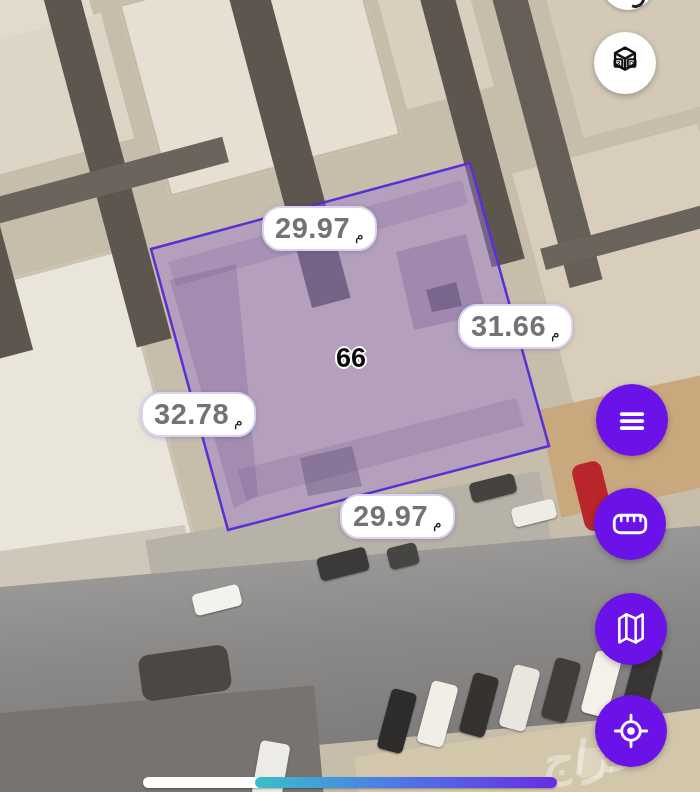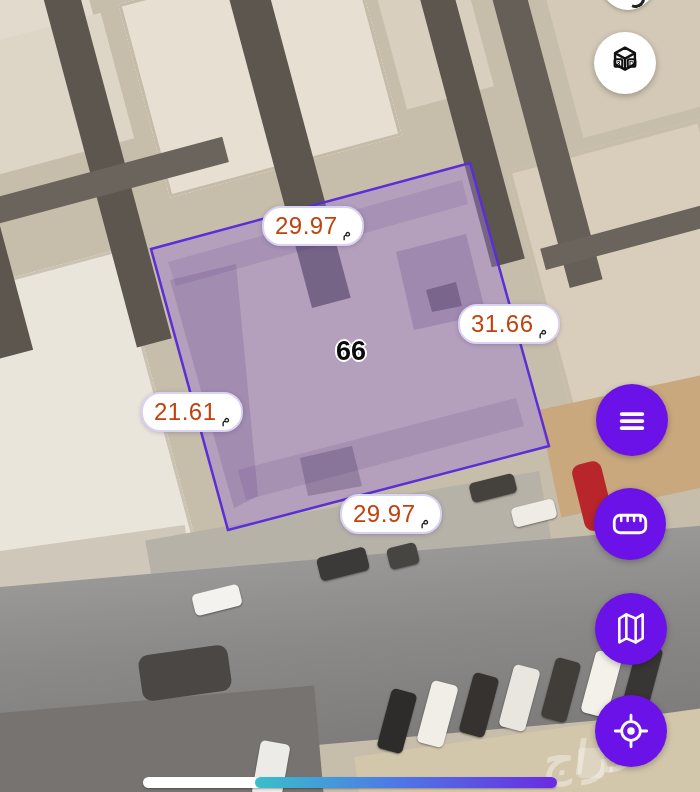--- a/index.html
+++ b/index.html
@@ -17,26 +17,27 @@
   
   .parcel-svg{position:absolute;left:0;top:0;z-index:30;pointer-events:none;}
   .parcel-svg polygon{pointer-events:auto;}
   
   .pill{
     position:absolute;z-index:40;display:inline-flex;align-items:center;
     background:#ffffff;border:2px solid #d9d2f0;border-radius:19px;
     padding:4px 11px;box-shadow:0 1px 4px rgba(60,40,120,.25);
     white-space:nowrap;
   }
-  .pill-num{font-size:24px;font-weight:400;color:#c2410c;letter-spacing:.5px;}
+  .pill-num{font-size:29px;font-weight:700;color:#737373;letter-spacing:.5px;}
   .pill-unit{font-size:14px;color:#17171a;margin-left:5px;margin-top:12px;}
   .parcel-number{
     position:absolute;z-index:35;font-size:27px;font-weight:bold;color:#0a0a0a;
     text-shadow:-2px 0 0 #fff,2px 0 0 #fff,0 -2px 0 #fff,0 2px 0 #fff,
                 -1px -1px 0 #fff,1px 1px 0 #fff,-1px 1px 0 #fff,1px -1px 0 #fff;
+    margin-top:7px;
   }
   
   .fab{
     position:absolute;z-index:60;width:72px;height:72px;border-radius:50%;
     background:var(--accent,#6B12E8);border:none;padding:0;cursor:pointer;
     display:flex;align-items:center;justify-content:center;
     box-shadow:0 2px 6px rgba(0,0,0,.28);
   }
   .fab-3d{background:#fff;width:62px;height:62px;}
   .fab-partial{
@@ -125,21 +126,21 @@
 
   <div class="pill" style="left:262px;top:206px;">
     <span class="pill-num">29.97</span>
     <span class="pill-unit">م</span>
   </div>
   <div class="pill" style="left:458px;top:304px;">
     <span class="pill-num">31.66</span>
     <span class="pill-unit">م</span>
   </div>
   <div class="pill" style="left:141px;top:392px;">
-    <span class="pill-num">21.61</span>
+    <span class="pill-num">32.78</span>
     <span class="pill-unit">م</span>
   </div>
   <div class="pill" style="left:340px;top:494px;">
     <span class="pill-num">29.97</span>
     <span class="pill-unit">م</span>
   </div>
 
   <button class="fab-partial" style="left:601px;top:-44px;">
     <span class="arc"></span>
   </button>

